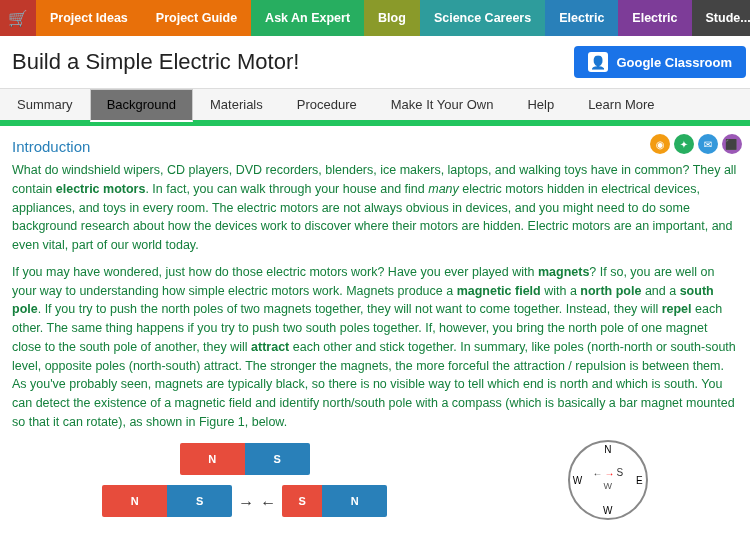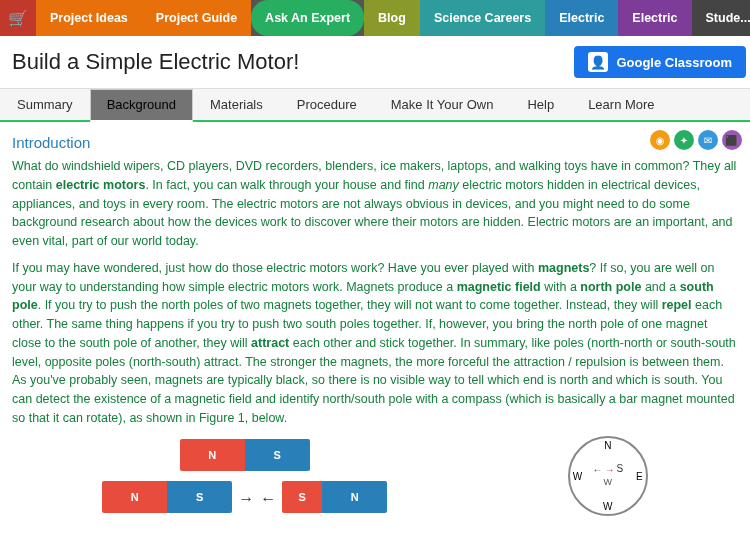--- a/index.html
+++ b/index.html
@@ -22,21 +22,21 @@
       display: flex; align-items: center; justify-content: center;
       padding: 0 14px;
       font-size: 12.5px;
       font-weight: bold;
       color: white;
       cursor: pointer;
       white-space: nowrap;
     }
     .nav-item.active { background: #e8700a; text-align: right; }
     .nav-item.orange { background: #e8700a; }
-    .nav-item.green { background: #27ae60; border-radius: 17px; }
+    .nav-item.green { background: #27ae60; }
     .nav-item.olive { background: #8a9a2a; }
     .nav-item.teal { background: #2e9c9c; }
     .nav-item.blue-teal { background: #2980b9; }
     .nav-item.purple { background: #7d3c98; }
     .nav-item.dark { background: #444; }
 
     
     .page-header {
       display: flex;
       align-items: center;
@@ -69,21 +69,21 @@
       width: 20px; height: 20px;
       display: flex; align-items: center; justify-content: center;
       color: #1a73e8;
       font-size: 13px;
       font-weight: bold;
     }
 
     
     .tabs-bar {
       display: flex;
-      border-bottom: 2px solid #22c55e;
+      border-bottom: 6px solid #22c55e;
       background: #f5f5f5;
     }
     .tab {
       padding: 7px 16px;
       font-size: 13px;
       color: #333;
       cursor: pointer;
       border: 1px solid transparent;
       white-space: nowrap;
     }

